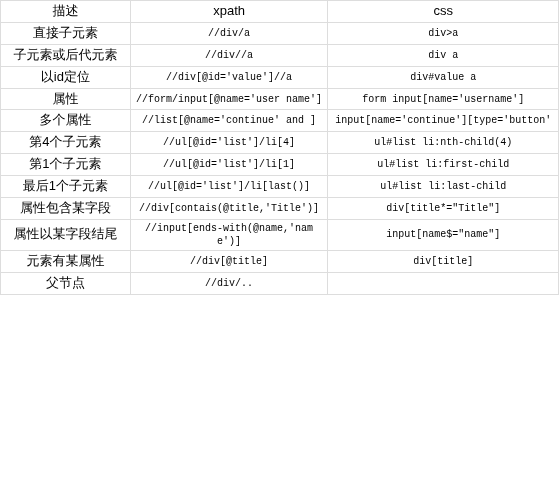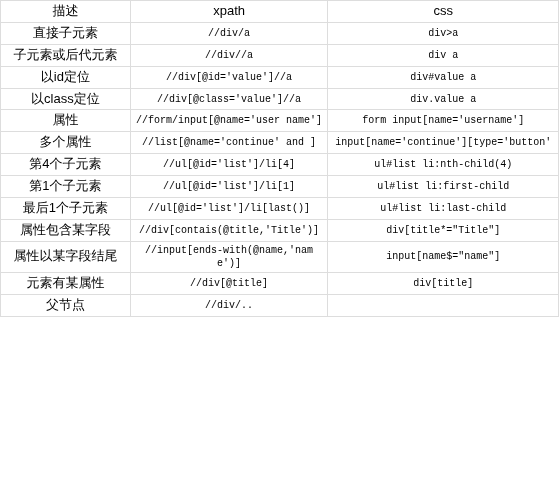--- a/index.html
+++ b/index.html
@@ -59,25 +59,20 @@
         <td>子元素或后代元素</td>
         <td class="mono">//div//a</td>
         <td class="mono">div a</td>
       </tr>
       <tr>
         <td>以id定位</td>
         <td class="mono">//div[@id='value']//a</td>
         <td class="mono">div#value a</td>
       </tr>
       <tr>
-        <td>以class定位</td>
-        <td class="mono">//div[@class='value']//a</td>
-        <td class="mono">div.value a</td>
-      </tr>
-      <tr>
         <td>属性</td>
         <td class="mono">//form/input[@name='user name']</td>
         <td class="mono">form input[name='username']</td>
       </tr>
       <tr>
         <td>多个属性</td>
         <td class="mono">//list[@name='continue' and ]</td>
         <td class="mono">input[name='continue'][type='button'</td>
       </tr>
       <tr>

